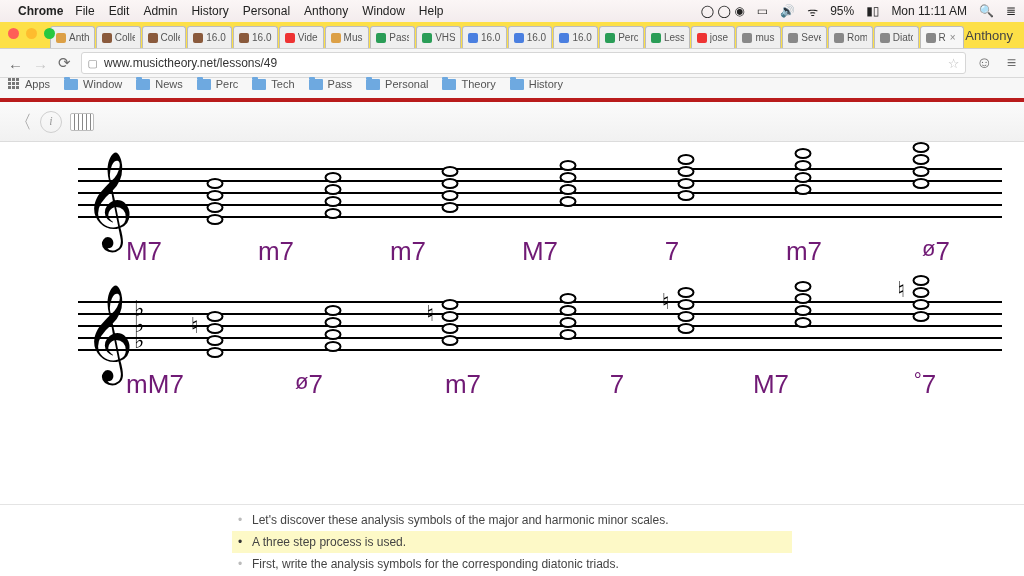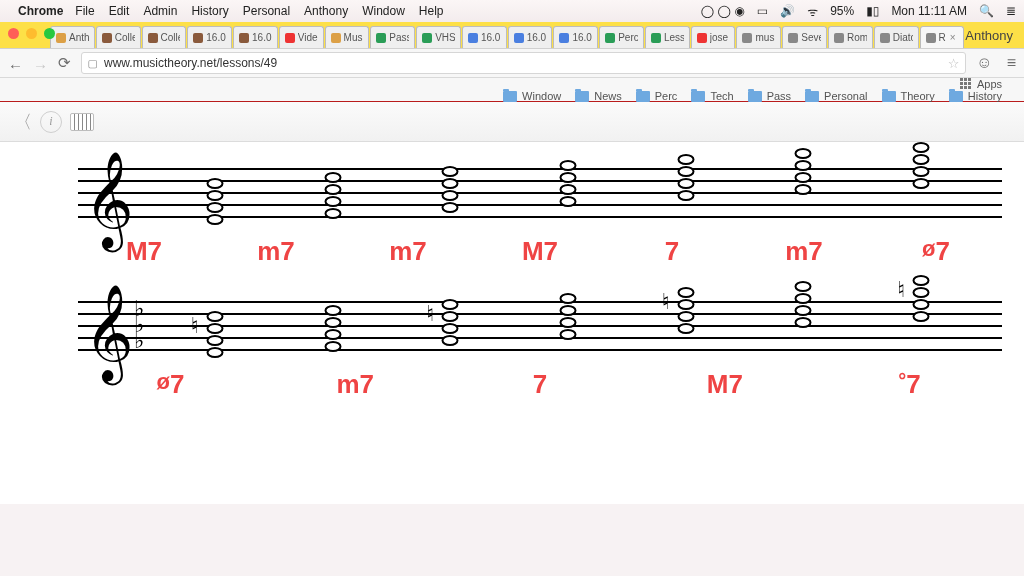--- a/index.html
+++ b/index.html
@@ -22,21 +22,21 @@
   .tab.active { background:#f7f7f7; position:relative; z-index:2; }
   .tab .x { margin-left:4px; color:#888; flex:none; }
   .tabstrip .person { margin-left:auto; margin-right:11px; font-size:13px; color:#444; align-self:center; }
   .omnibar { height:30px; background:#f7f7f7; border-top:1px solid #d0d0d0; border-bottom:1px solid #d9d9d9; display:flex; align-items:center; padding:0 8px; gap:10px; }
   .navbtn { color:#6b6b6b; font-size:15px; }
   .navbtn.dis { color:#c7c7c7; }
   .urlbox { flex:1; height:22px; border:1px solid #d6d6d6; border-radius:3px; background:#fff; display:flex; align-items:center; padding:0 6px; font-size:12px; color:#333; }
   .urlbox .globe { color:#8a8a8a; margin-right:6px; font-size:11px; }
   .urlbox .star { margin-left:auto; color:#bdbdbd; font-size:13px; }
   .omni-right { display:flex; gap:14px; color:#6b6b6b; }
-  .bookbar { height:24px; background:#f7f7f7; border-bottom:1px solid #b91c1c; display:flex; align-items:flex-end; padding:0 8px; font-size:11px; color:#535353;flex-direction:column; }
+  .bookbar { height:24px; background:#f7f7f7; border-bottom:4px solid #b91c1c; display:flex; align-items:flex-start; padding:0 8px; font-size:11px; color:#535353; }
   .bookbar .bi { display:flex; align-items:center; margin-right:14px; }
   .bookbar .folder { width:14px;height:11px;background:#6ea9e0;border-radius:1px;margin-right:5px;display:inline-block;position:relative; }
   .bookbar .folder::before{content:"";position:absolute;top:-2px;left:0;width:6px;height:2px;background:#6ea9e0;border-radius:1px 1px 0 0;}
   .bookbar .apps { width:12px;height:12px;display:inline-grid;grid-template-columns:repeat(3,3px);grid-template-rows:repeat(3,3px);gap:1px;margin-right:5px;}
   .bookbar .apps i{background:#777;}
   
   .lesson-head { height:40px; background:linear-gradient(#fbfbfb,#f1f1f1); border-bottom:1px solid #dcdcdc; display:flex; align-items:center; padding:0 14px; color:#6a6a6a; font-size:15px; }
   .lesson-head .back { font-size:18px; color:#9a9a9a; }
   .lesson-head .title { flex:1; text-align:center; font-weight:400; }
   .lesson-head .icn { width:22px;height:22px;border:1px solid #cfcfcf;border-radius:50%;display:flex;align-items:center;justify-content:center;color:#9a9a9a;font-size:12px;margin-left:8px; font-family:Georgia,serif; font-style:italic;}
@@ -46,21 +46,21 @@
   .staff-row { position:relative; margin:18px 0 0 0; }
   .staff { position:relative; height:60px; margin:0 22px 0 78px; }
   .staff .line { position:absolute; left:0; right:0; height:2px; background:#000; }
   .clef { position:absolute; left:84px; top:2px; font-size:84px; line-height:0.9; font-family:"Segoe UI Symbol","Apple Symbols",serif; }
   .ks { position:absolute; top:10px; font-size:22px; font-family:serif; display:flex; flex-direction:column; line-height:12px; }
   .chord-row { position:absolute; left:78px; right:22px; top:0; bottom:0; display:flex; }
   .chordcell { flex:1; position:relative; }
   .note { position:absolute; width:17px; height:11px; border:2px solid #000; border-radius:50%; background:#fff; left:50%; transform:translateX(-50%); }
   .nat { position:absolute; font-size:22px; font-family:serif; transform:translateX(-24px); }
   .labels { display:flex; margin:16px 22px 0 78px; }
-  .labels .lbl { flex:1; text-align:center; color:#ef4444; font-weight:700; font-size:26px; font-family:Arial, sans-serif; }
+  .labels .lbl { flex:1; text-align:center; color:#701a75; font-weight:400; font-size:26px; font-family:Arial, sans-serif; }
   
   .lesson-text { position:absolute; bottom:0; left:0; right:0; background:#fff; border-top:1px solid #e4e4e4; }
   .lt-lines { margin:0 auto; width:560px; padding:4px 0 2px 0; }
   .lt-line { font-size:12px; color:#444; padding:4px 6px 4px 20px; position:relative; }
   .lt-line.hl { background:#fdf9c7; }
   .lt-line::before { content:"•"; position:absolute; left:6px; color:#bbb; }
   .lt-line.hl::before { color:#333; }
 </style>
 </head>
 <body>
@@ -372,21 +372,30 @@
               <div class="note" style="top: 18px;"></div>
               <div class="note" style="top: 6px;"></div>
               <div class="note" style="top: -6px;"></div>
               <div class="note" style="top: -18px;"></div>
               <div class="nat" style="top: -16px; left: 50%;">♮</div>
             </div>
           </div>
       </div>
     </div>
     <div class="labels" id="labels2">
+        <div class="lbl">mM7</div>
         <div class="lbl"><span style="font-size:22px;vertical-align:4px;">ø</span>7</div>
         <div class="lbl">m7</div>
         <div class="lbl">7</div>
         <div class="lbl">M7</div>
         <div class="lbl"><span style="font-size:20px;vertical-align:6px;">°</span>7</div>
       </div>
   </div>
 
+  <div class="lesson-text" style="position:relative;">
+    <div class="lt-lines" id="ltlines">
+        <div class="lt-line">Let's discover these analysis symbols of the major and harmonic minor scales.</div>
+        <div class="lt-line hl">A three step process is used.</div>
+        <div class="lt-line">First, write the analysis symbols for the corresponding diatonic triads.</div>
+      </div>
+
+  </div>
 </div>
 
 </body></html>

